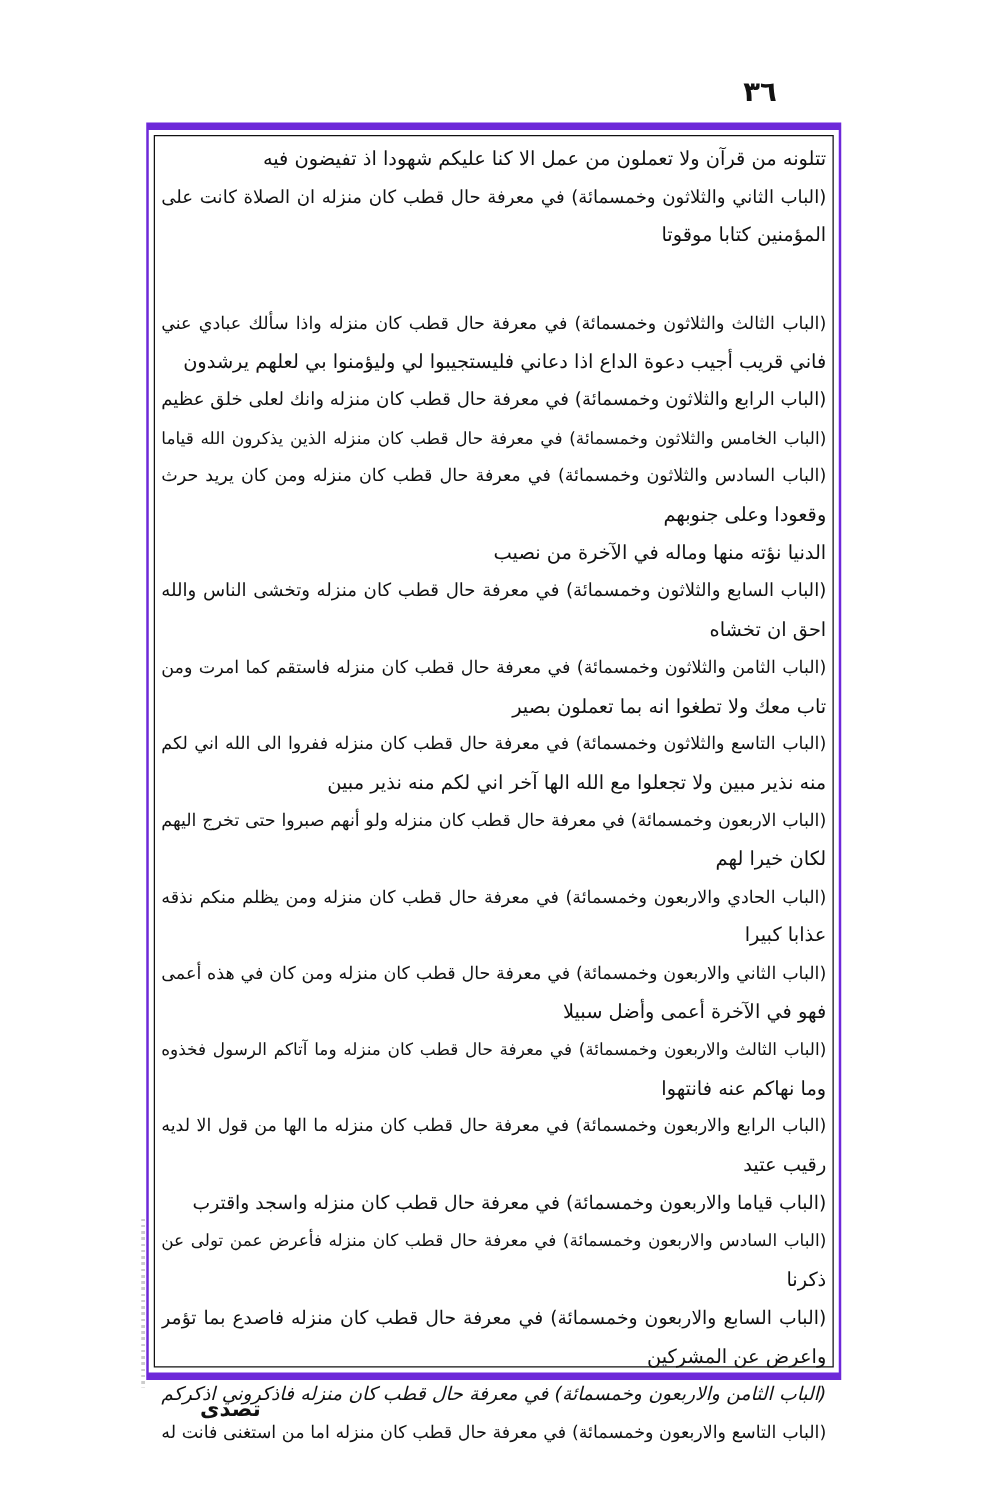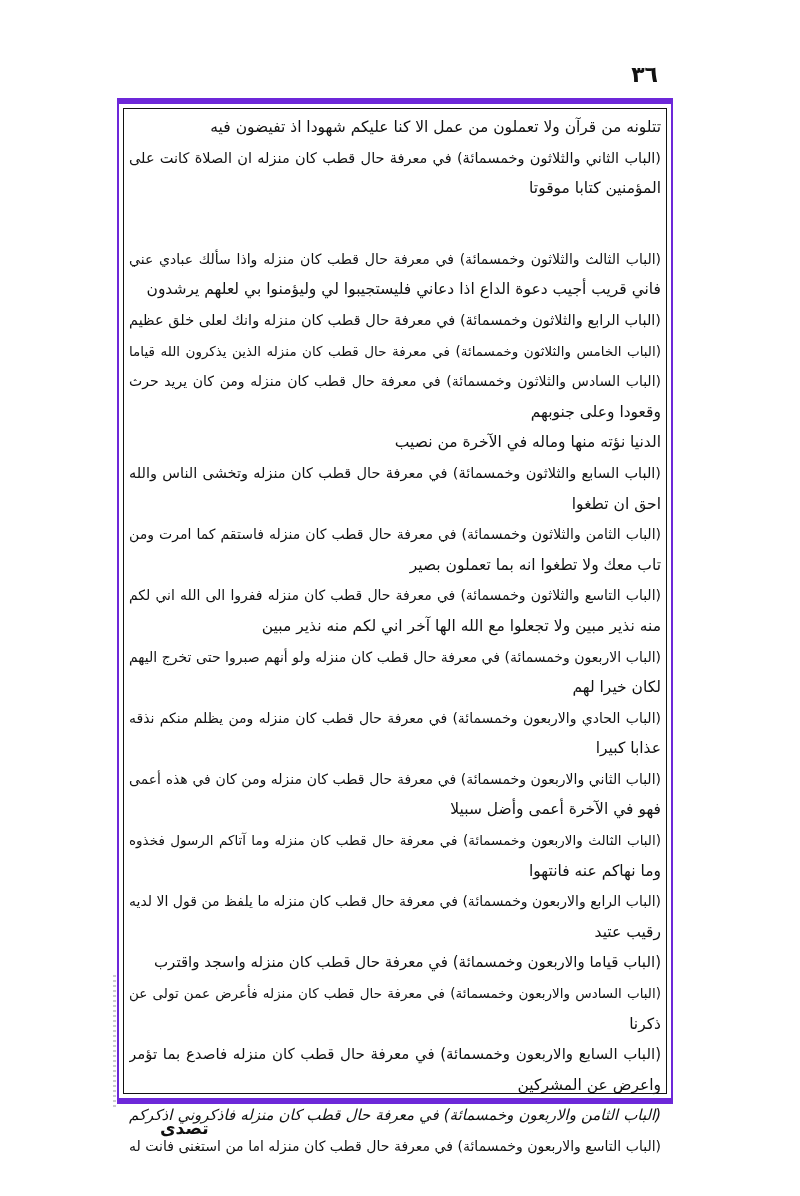--- a/index.html
+++ b/index.html
@@ -1,17 +1,17 @@
 <!DOCTYPE html>
 <html><head>
 <meta charset="utf-8">
 <style>
   html, body { margin: 0; padding: 0; background: #ffffff; }
   body { width: 800px; height: 1196px; position: relative; overflow: hidden; font-family: "DejaVu Sans", sans-serif; color: #111; }
-  .page-number { position: absolute; left: 598px; top: 62px; width: 60px; text-align: right; font-size: 22px; font-weight: bold; direction: rtl; }
+  .page-number { position: absolute; left: 578px; top: 62px; width: 60px; text-align: center; font-size: 22px; font-weight: bold; direction: rtl; }
   .frame-outer { position: absolute; left: 117px; top: 98px; width: 552px; height: 994px; border: 2px solid #6d28d9; border-top-width: 6px; border-bottom-width: 6px; box-sizing: content-box; }
   .frame-inner { position: absolute; left: 4px; top: 4px; right: 4px; bottom: 4px; border: 1.5px solid #111; }
   .text-body { position: absolute; left: 10px; right: 10px; top: 8px; bottom: 8px; direction: rtl; font-family: "DejaVu Sans", sans-serif; font-size: 15.5px; line-height: 30.6px; }
   .line { white-space: nowrap; overflow: hidden; text-align: justify; text-align-last: justify; height: 30.6px; }
   .line.short { text-align-last: right; }
   .catchword { position: absolute; left: 160px; top: 1118px; font-size: 17px; font-weight: bold; direction: rtl; }
   .margin-speck { position: absolute; left: 113px; top: 975px; width: 3px; height: 135px; background: repeating-linear-gradient(#999 0 2px, transparent 2px 5px); opacity: .5; }
 </style>
 </head>
 <body>
@@ -25,34 +25,34 @@
       <div class="line" style="font-size: 14.5px;">(الباب الثاني والثلاثون وخمسمائة) في معرفة حال قطب كان منزله  ان الصلاة كانت على</div>
       <div class="line short">المؤمنين كتابا موقوتا</div>
       <div class="line" style="font-size: 14px; margin-top: 40px;">(الباب الثالث والثلاثون وخمسمائة) في معرفة حال قطب كان منزله  واذا سألك عبادي عني</div>
       <div class="line short">فاني قريب أجيب دعوة الداع اذا دعاني فليستجيبوا لي وليؤمنوا بي لعلهم يرشدون</div>
       <div class="line" style="font-size: 14.5px;">(الباب الرابع والثلاثون وخمسمائة) في معرفة حال قطب كان منزله  وانك لعلى خلق عظيم</div>
       <div class="line" style="font-size: 13.5px;">(الباب الخامس والثلاثون وخمسمائة) في معرفة حال قطب كان منزله  الذين يذكرون الله قياما</div>
       <div class="line" style="font-size: 14px;">(الباب السادس والثلاثون وخمسمائة) في معرفة حال قطب كان منزله  ومن كان يريد حرث</div>
       <div class="line short">وقعودا وعلى جنوبهم</div>
       <div class="line short">الدنيا نؤته منها وماله في الآخرة من نصيب</div>
       <div class="line" style="font-size: 14.5px;">(الباب السابع والثلاثون وخمسمائة) في معرفة حال قطب كان منزله  وتخشى الناس والله</div>
-      <div class="line short">احق ان تطغوا</div>
+      <div class="line short">احق ان تخشاه</div>
       <div class="line" style="font-size: 14px;">(الباب الثامن والثلاثون وخمسمائة) في معرفة حال قطب كان منزله  فاستقم كما امرت ومن</div>
       <div class="line short">تاب معك ولا تطغوا انه بما تعملون بصير</div>
       <div class="line" style="font-size: 14px;">(الباب التاسع والثلاثون وخمسمائة) في معرفة حال قطب كان منزله  ففروا الى الله اني لكم</div>
       <div class="line short">منه نذير مبين  ولا تجعلوا مع الله الها آخر اني لكم منه نذير مبين</div>
       <div class="line" style="font-size: 14px;">(الباب الاربعون وخمسمائة) في معرفة حال قطب كان منزله  ولو أنهم صبروا حتى تخرج اليهم</div>
       <div class="line short">لكان خيرا لهم</div>
       <div class="line" style="font-size: 14px;">(الباب الحادي والاربعون وخمسمائة) في معرفة حال قطب كان منزله  ومن يظلم منكم نذقه</div>
       <div class="line short">عذابا كبيرا</div>
       <div class="line" style="font-size: 14px;">(الباب الثاني والاربعون وخمسمائة) في معرفة حال قطب كان منزله  ومن كان في هذه أعمى</div>
       <div class="line short">فهو في الآخرة أعمى وأضل سبيلا</div>
       <div class="line" style="font-size: 13.5px;">(الباب الثالث والاربعون وخمسمائة) في معرفة حال قطب كان منزله  وما آتاكم الرسول فخذوه</div>
       <div class="line short">وما نهاكم عنه فانتهوا</div>
-      <div class="line" style="font-size: 14px;">(الباب الرابع والاربعون وخمسمائة) في معرفة حال قطب كان منزله  ما يلفظ من قول الا لديه</div>
+      <div class="line" style="font-size: 14px;">(الباب الرابع والاربعون وخمسمائة) في معرفة حال قطب كان منزله  ما الها من قول الا لديه</div>
       <div class="line short">رقيب عتيد</div>
       <div class="line short" style="font-size: 15px;">(الباب قياما والاربعون وخمسمائة) في معرفة حال قطب كان منزله  واسجد واقترب</div>
       <div class="line" style="font-size: 13.5px;">(الباب السادس والاربعون وخمسمائة) في معرفة حال قطب كان منزله  فأعرض عمن تولى عن</div>
       <div class="line short">ذكرنا</div>
       <div class="line" style="font-size: 15px;">(الباب السابع والاربعون وخمسمائة) في معرفة حال قطب كان منزله  فاصدع بما تؤمر</div>
       <div class="line short">واعرض عن المشركين</div>
       <div class="line" style="font-size: 15px; font-style: italic;">(الباب الثامن والاربعون وخمسمائة) في معرفة حال قطب كان منزله  فاذكروني اذكركم</div>
       <div class="line" style="font-size: 14px;">(الباب التاسع والاربعون وخمسمائة) في معرفة حال قطب كان منزله  اما من استغنى فانت له</div>
     </div>
 </div>

